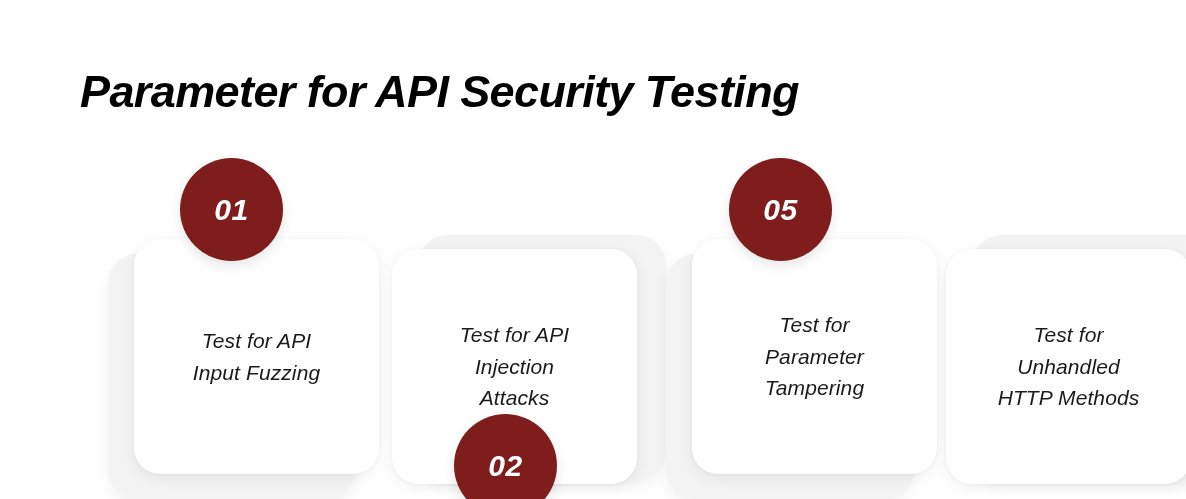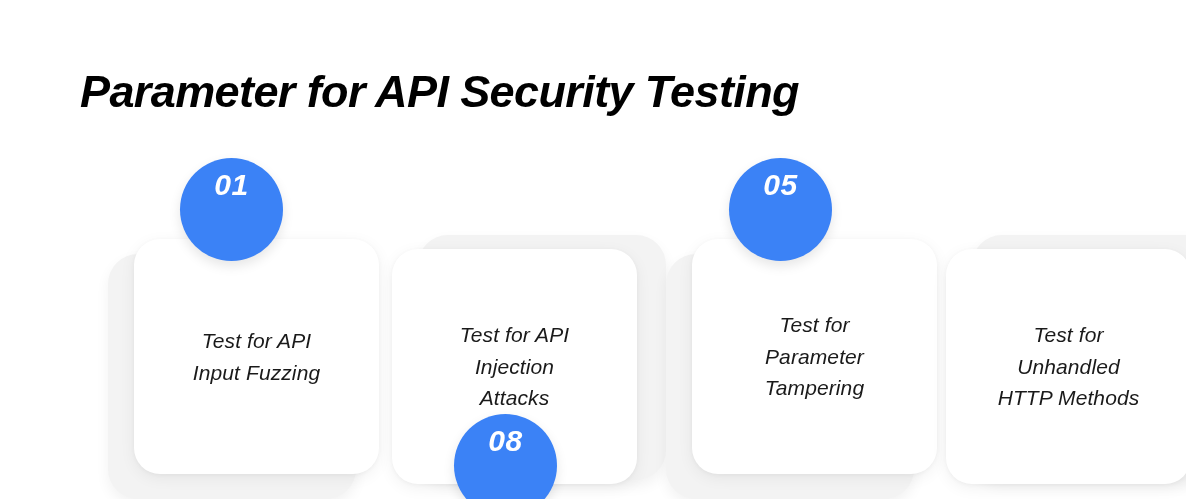--- a/index.html
+++ b/index.html
@@ -96,23 +96,23 @@
     letter-spacing: 0.1px;
     white-space: pre-line;
   }
 
   
   .badge {
     position: absolute;
     width: 103px;
     height: 103px;
     border-radius: 50%;
-    background: #3b82f6;
+    background: #7f1d1d;
     display: flex;
-    align-items: flex-start;
+    align-items: center;
     justify-content: center;
     box-shadow: 0 5px 12px rgba(0,0,0,0.10);
     z-index: 5;
   }
 
   .badge-num {
     color: #ffffff;
     font-size: 30px;
     font-weight: 600;
     letter-spacing: 0.5px;
@@ -168,21 +168,21 @@
       </div>
     </div>
 
   </div>
 
   <div class="badge badge-1">
     <span class="badge-num">01</span>
   </div>
 
   <div class="badge badge-2">
-    <span class="badge-num">08</span>
+    <span class="badge-num">02</span>
   </div>
 
   <div class="badge badge-3">
     <span class="badge-num">05</span>
   </div>
 
 
 </div>
 
 </body></html>

